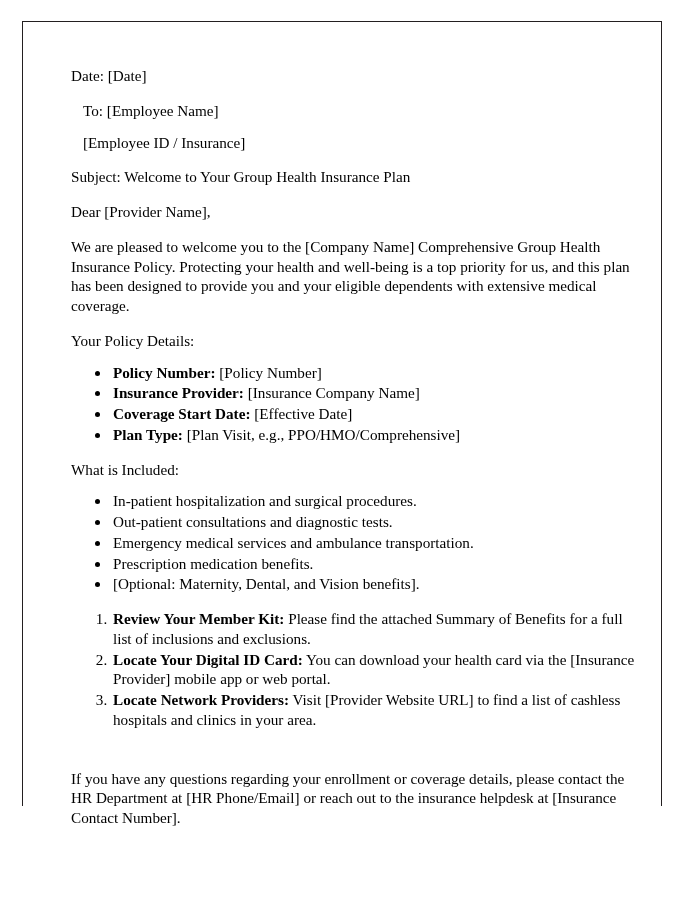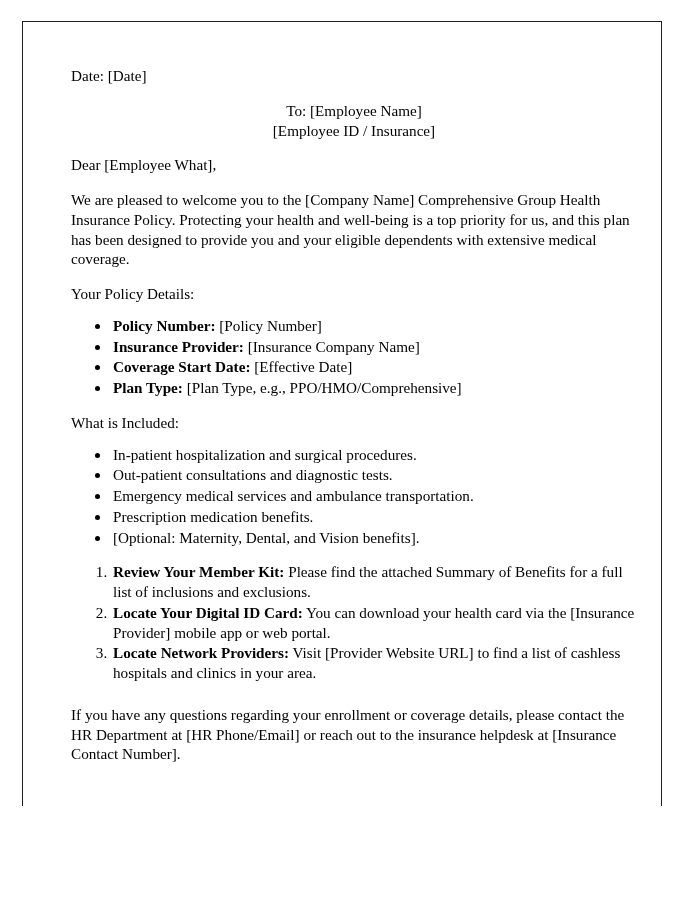--- a/index.html
+++ b/index.html
@@ -40,43 +40,42 @@
     width: 566px;
     font-size: 15.2px;
     line-height: 1.30;
   }
 
   .block {
     margin: 0 0 15px 0;
   }
 
   .addr-line {
-    margin: 0;
-    text-align: center;
+    margin: 12px;
   }
 
   .para {
     margin: 0 0 15px 0;
     text-align: left;
   }
 
   .heading {
     font-weight: normal;
     margin: 0 0 10px 0;
   }
 
   ul.doc-list {
     list-style: disc;
     margin: 12px 0 15px 0;
     padding-left: 40px;
   }
 
   ol.doc-list {
     list-style: decimal;
-    margin: 0 0 15px 0;
+    margin: 0 0 32px 0;
     padding-left: 40px;
   }
 
   ul.doc-list li,
   ol.doc-list li {
     margin: 0 0 1px 0;
     padding-left: 2px;
     line-height: 1.30;
   }
 
@@ -92,32 +91,33 @@
 <div class="page-frame">
   <div class="page-body">
 
     <p class="para">Date: [Date]</p>
 
     <div class="block">
       <p class="addr-line">To: [Employee Name]</p>
       <p class="addr-line">[Employee ID / Insurance]</p>
     </div>
 
+    <p class="para">Subject: Welcome to Your Group Health Insurance Plan</p>
 
-    <p class="para">Dear [Employee What],</p>
+    <p class="para">Dear [Provider Name],</p>
 
     <p class="para">We are pleased to welcome you to the [Company Name] Comprehensive Group Health Insurance Policy. Protecting your health and well-being is a top priority for us, and this plan has been designed to provide you and your eligible dependents with extensive medical coverage.</p>
 
     <p class="heading">Your Policy Details:</p>
 
     <ul class="doc-list">
       <li><span class="lead">Policy Number:</span><span> [Policy Number]</span></li>
       <li><span class="lead">Insurance Provider:</span><span> [Insurance Company Name]</span></li>
       <li><span class="lead">Coverage Start Date:</span><span> [Effective Date]</span></li>
-      <li><span class="lead">Plan Type:</span><span> [Plan Type, e.g., PPO/HMO/Comprehensive]</span></li>
+      <li><span class="lead">Plan Type:</span><span> [Plan Visit, e.g., PPO/HMO/Comprehensive]</span></li>
     </ul>
 
     <p class="heading">What is Included:</p>
 
 
     <ul class="doc-list">
       <li>In-patient hospitalization and surgical procedures.</li>
       <li>Out-patient consultations and diagnostic tests.</li>
       <li>Emergency medical services and ambulance transportation.</li>
       <li>Prescription medication benefits.</li>

